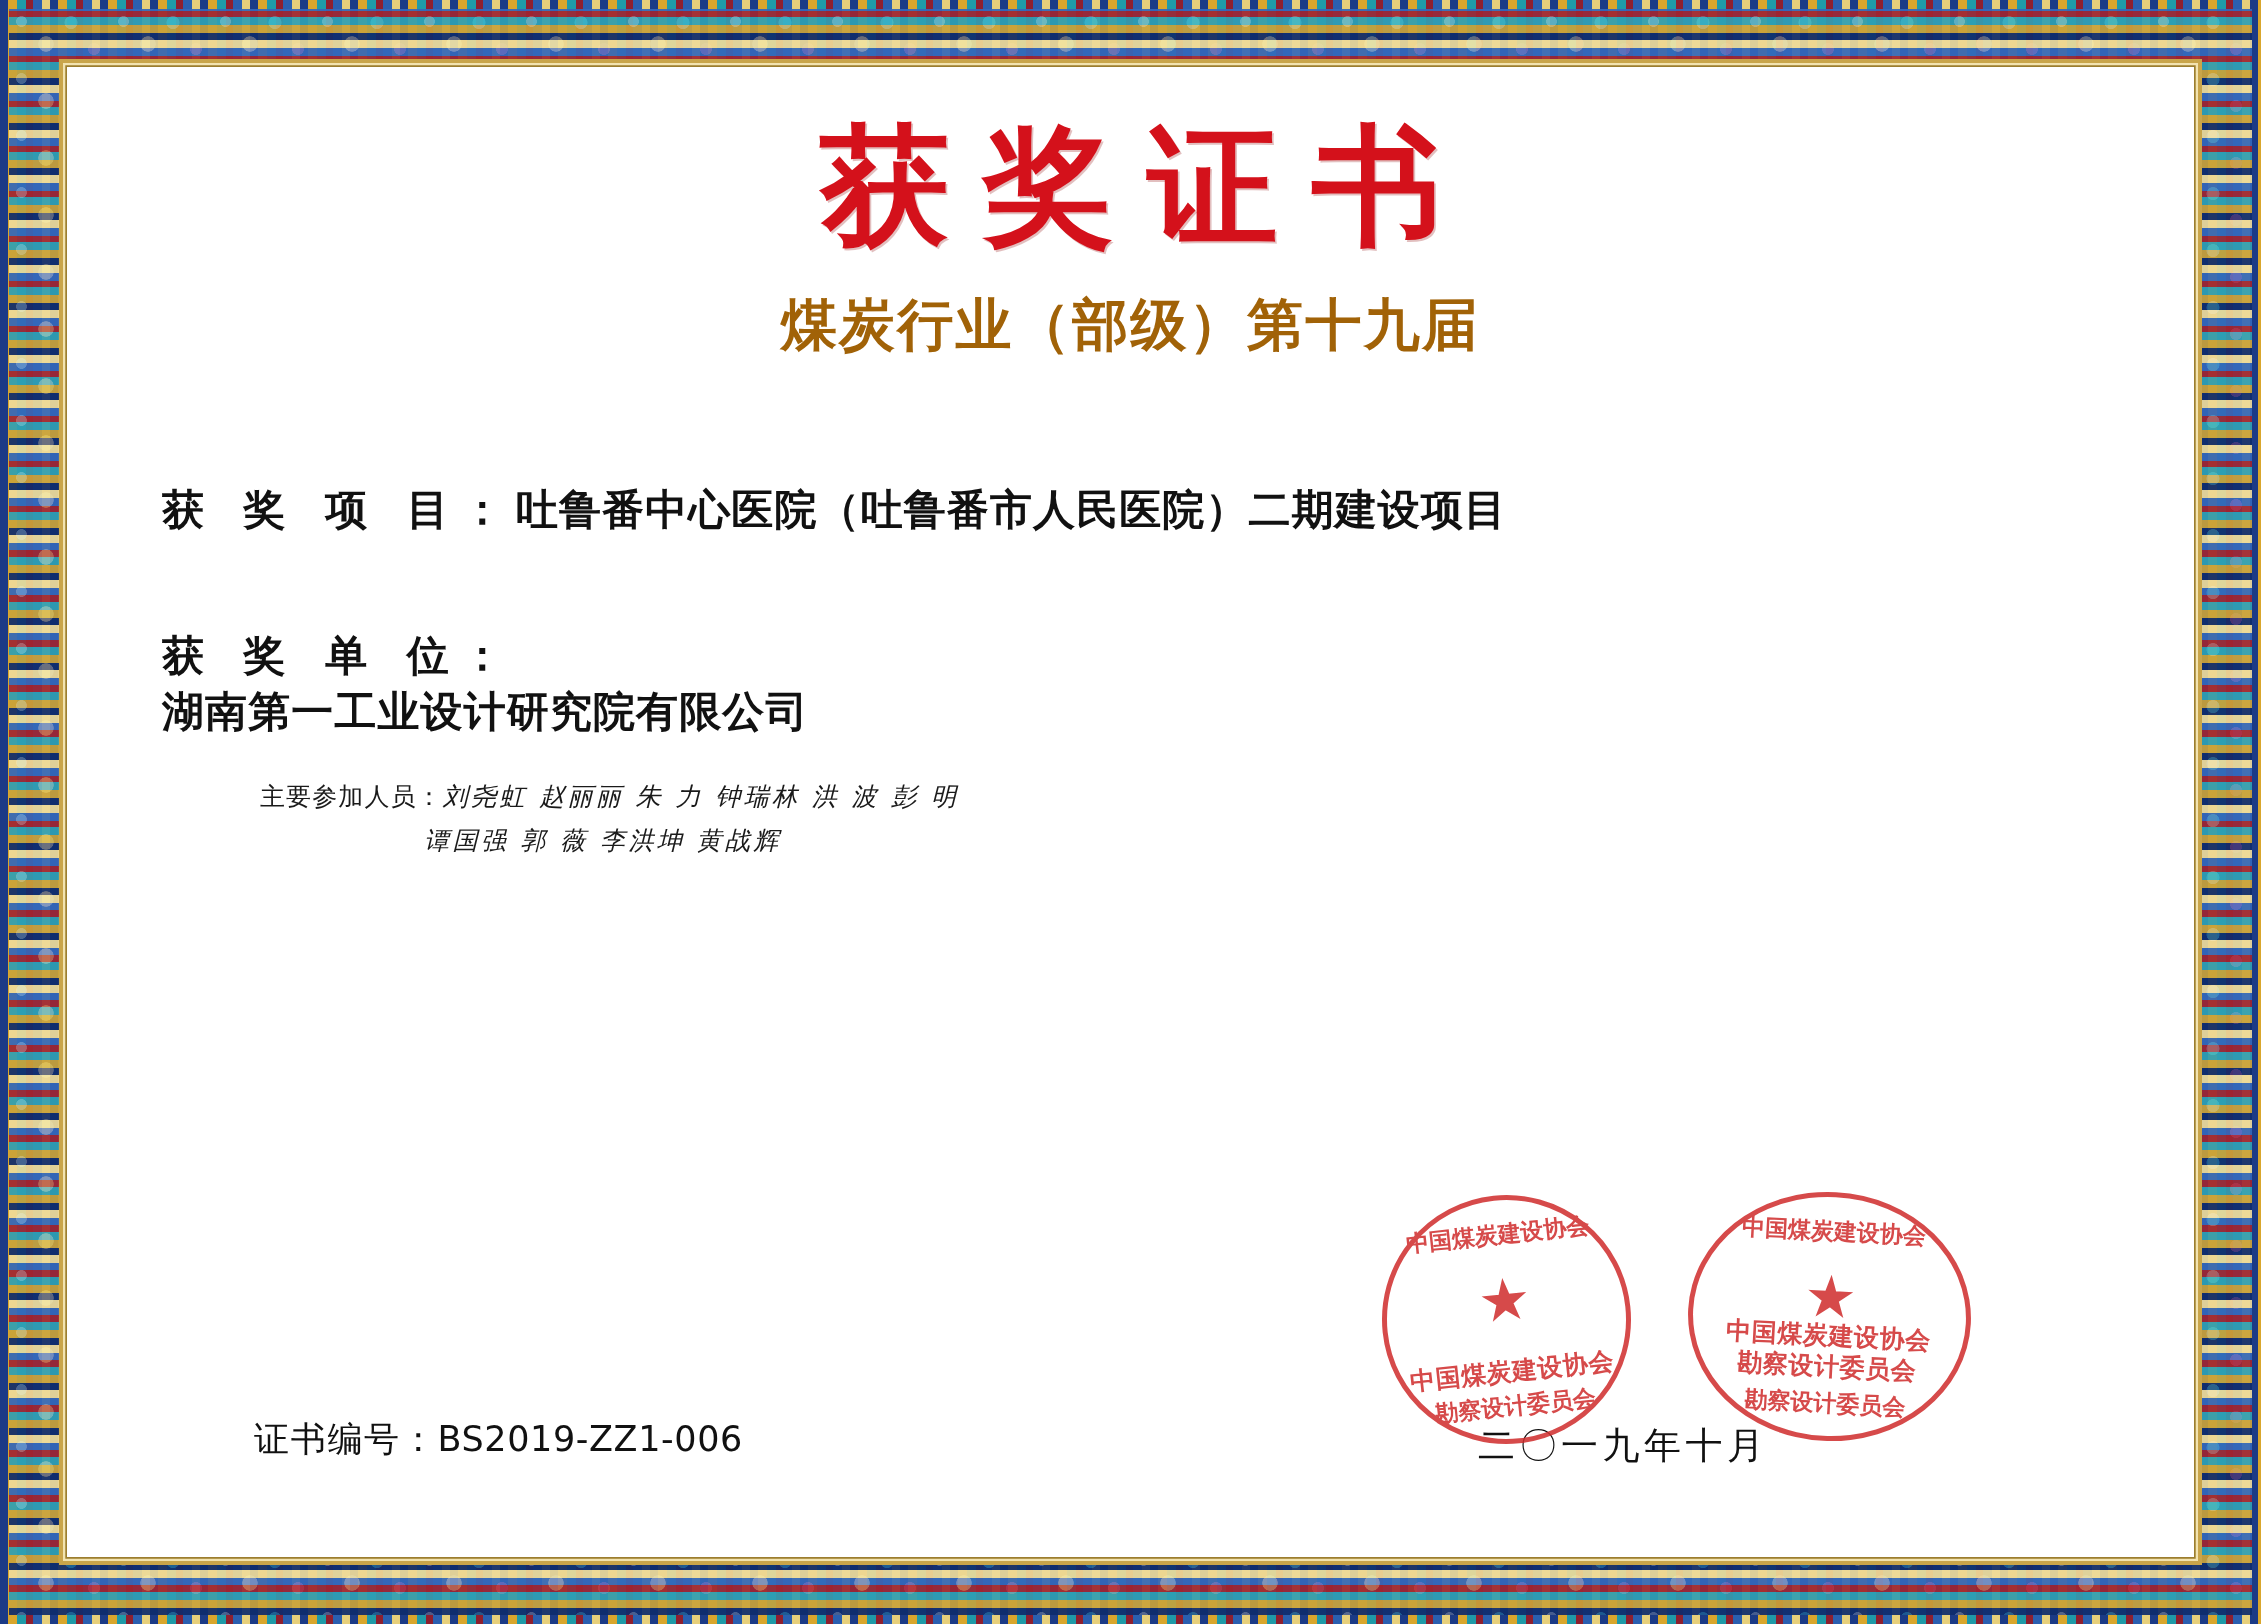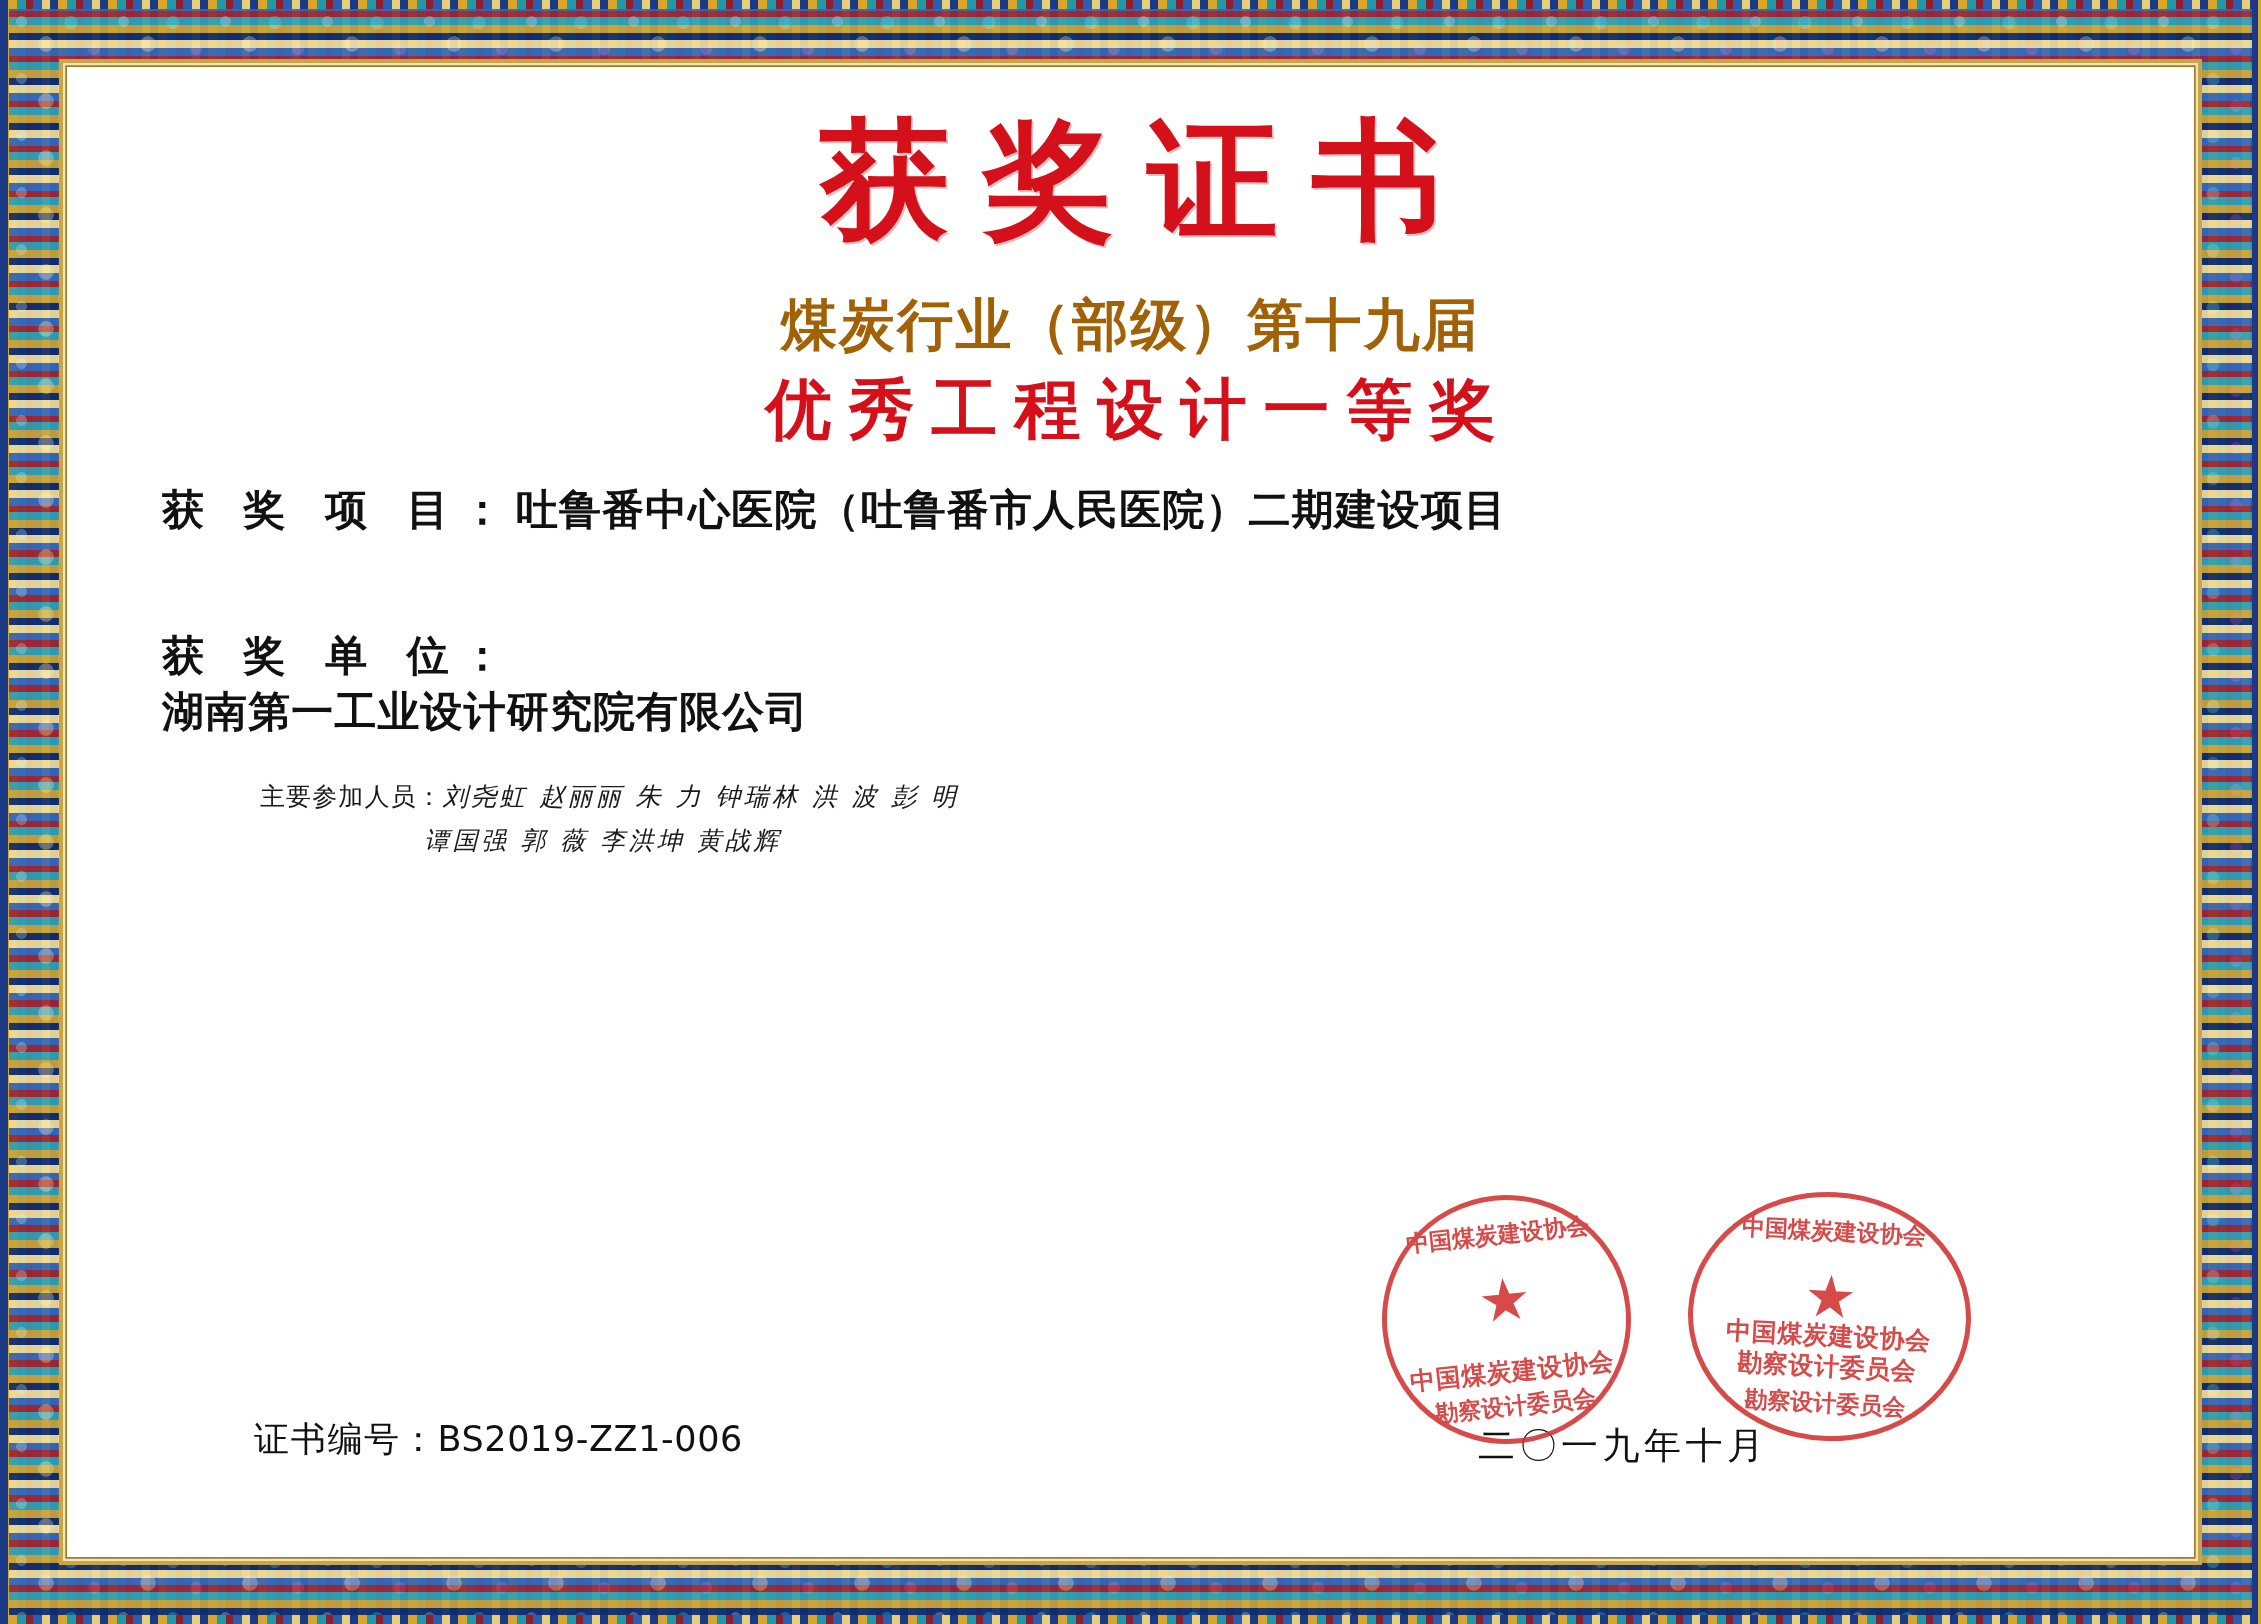--- a/index.html
+++ b/index.html
@@ -77,21 +77,21 @@
   }
 
   
   .content {
     position: absolute;
     inset: 0;
   }
 
   .main-title {
     position: absolute;
-    top: 48px;
+    top: 54px;
     left: 0; right: 0;
     text-align: center;
     font-family: "DejaVu Serif", serif;
     font-size: 130px;
     font-weight: 700;
     color: #d4111b;
     letter-spacing: 34px;
     text-indent: 34px;
     line-height: 1;
     text-shadow: 1.7px 2.3px 0 rgba(140,0,0,.25);
@@ -263,21 +263,20 @@
   </div>
   <div class="border-inner-gold"></div>
 
   <div class="paper">
     <div class="content">
 
       <div class="main-title">获奖证书</div>
 
       <div class="subtitle-1">煤炭行业（部级）第十九届</div>
 
-      <div class="subtitle-2">优秀工程设计一等奖</div>
 
       <div class="field-row project">
         <span class="field-label">获 奖 项 目：</span>
         <span class="field-value">吐鲁番中心医院（吐鲁番市人民医院）二期建设项目</span>
       </div>
 
       <div class="field-row unit">
         <span class="field-label">获 奖 单 位：</span>
         <span class="field-value">湖南第一工业设计研究院有限公司</span>
       </div>

